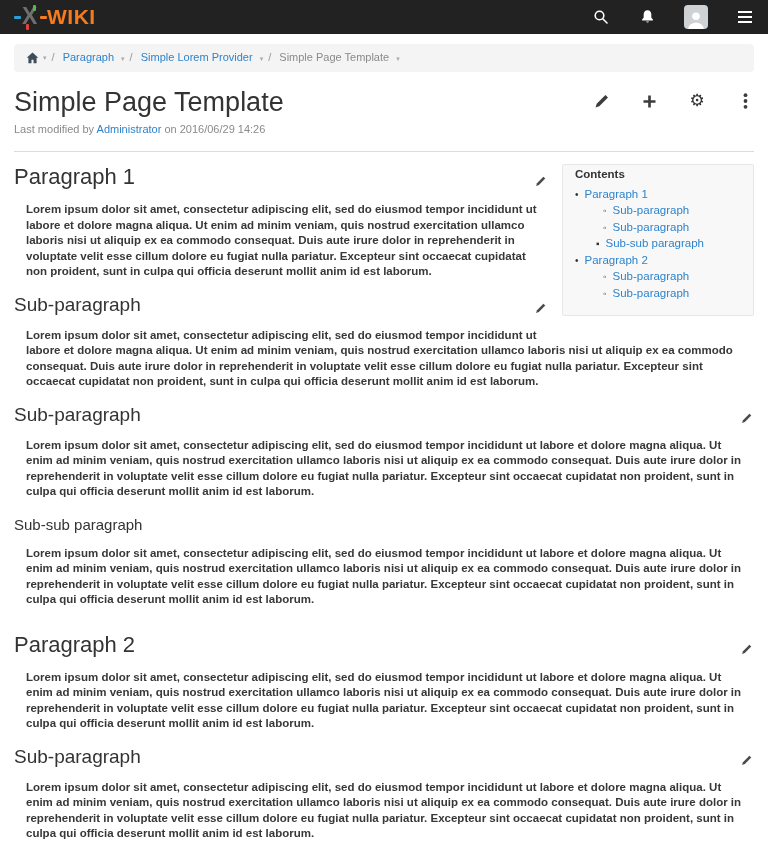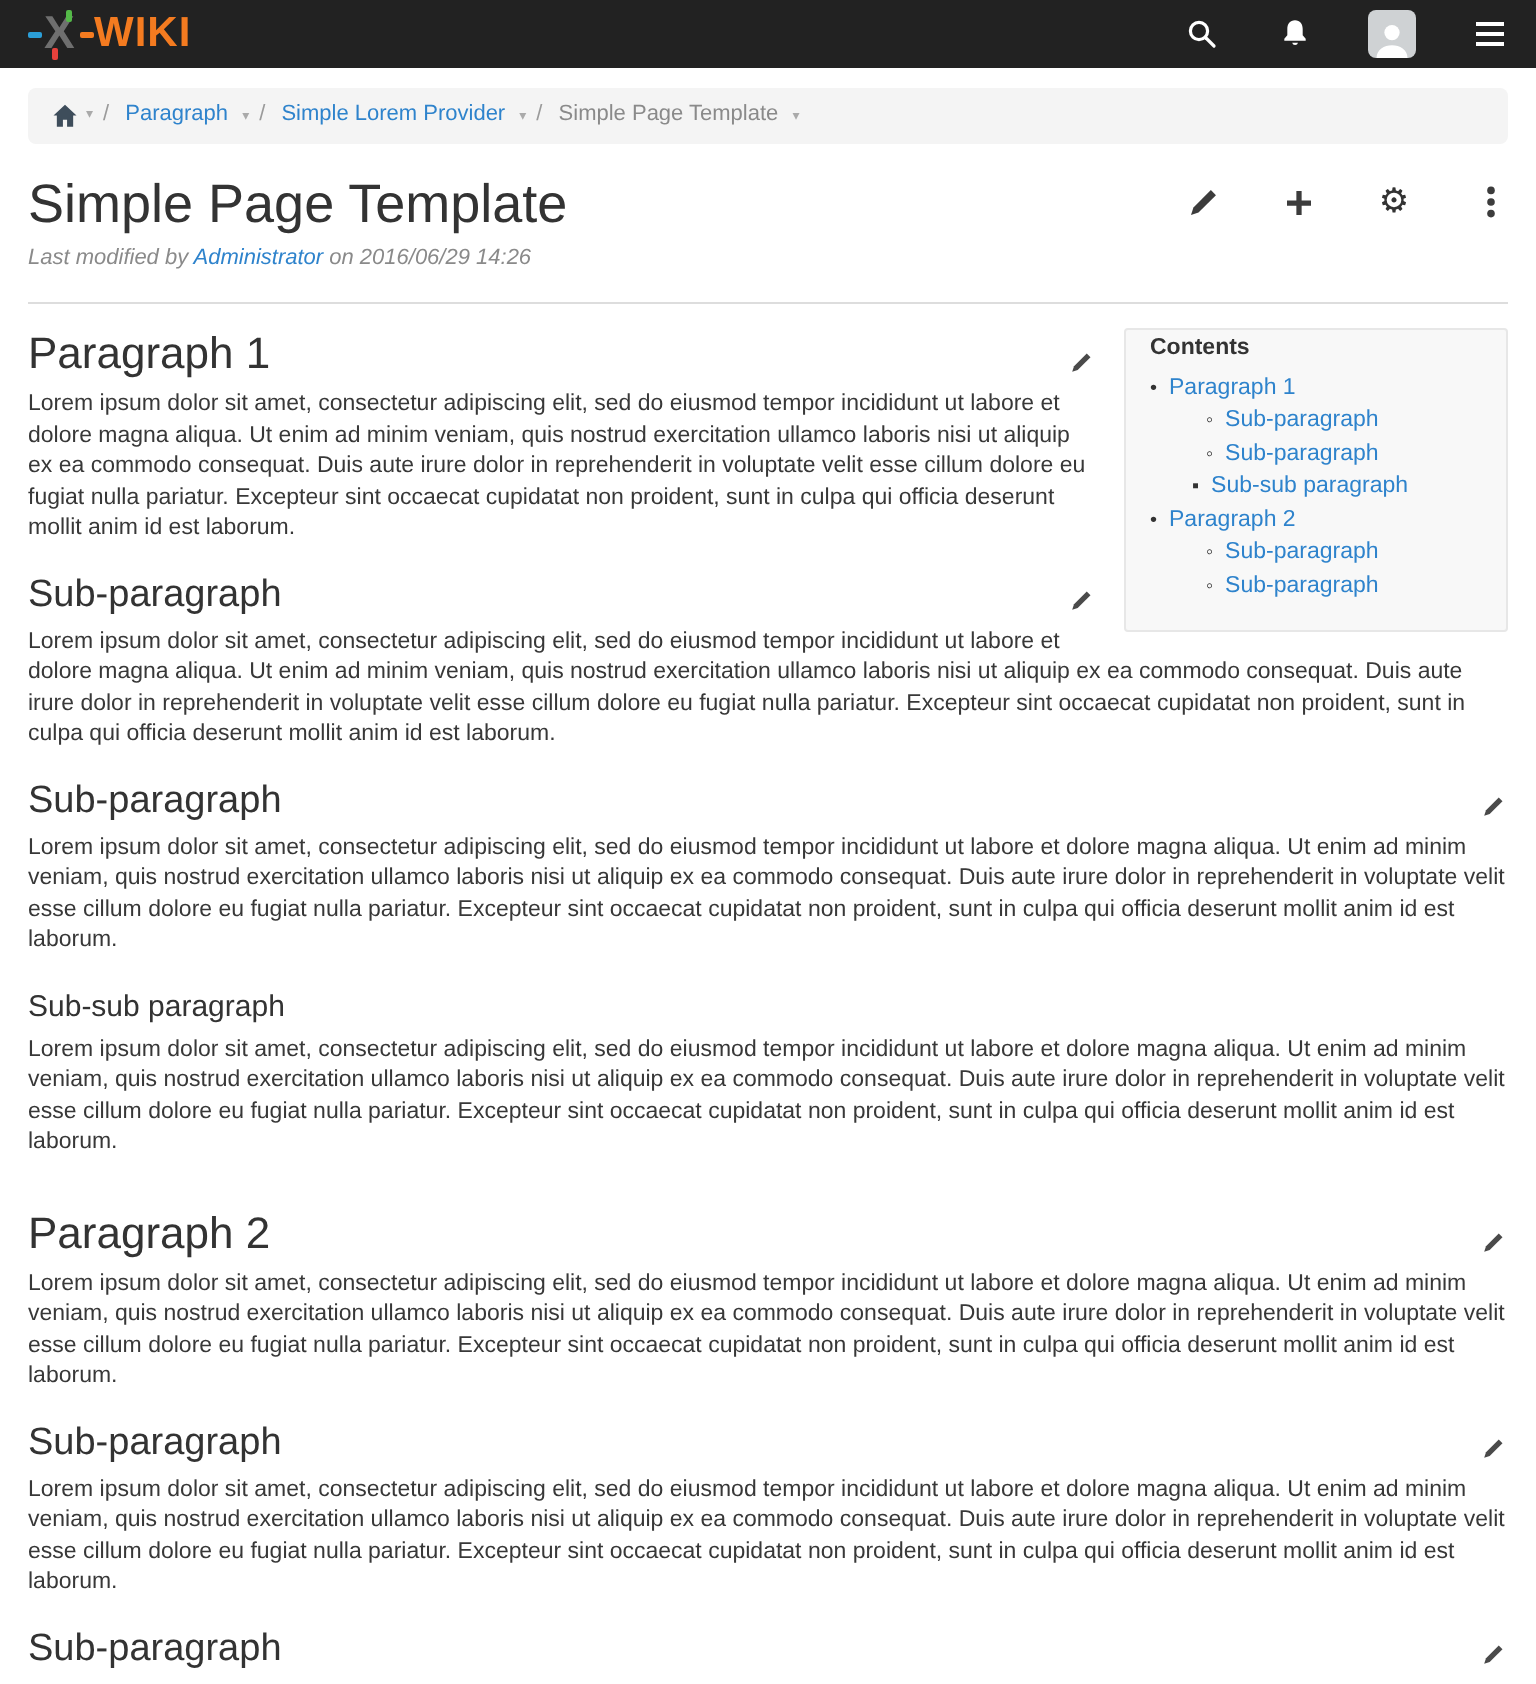--- a/index.html
+++ b/index.html
@@ -38,21 +38,21 @@
   .caret { font-size:7px; color:#aaa; margin-left:4px; }
   .crumb-label { color:#2e83cc; text-decoration:none; cursor:pointer; }
   .crumb-label.plain { color:#8a8a8a; cursor:default; }
   .home-link { display:flex; align-items:center; cursor:pointer; }
   
   .title-row { display:flex; align-items:flex-start; justify-content:space-between; margin:14px 14px 0; }
   .page-title { font-size:27px; font-weight:400; color:#333; margin:0; line-height:32px; }
   .page-actions { display:flex; gap:30px; margin-top:6px; }
   .pg-action { width:18px; height:18px; display:flex; align-items:center; justify-content:center; cursor:pointer; color:#333; }
   .pg-action.glyph { font-size:17px; line-height:18px; }
-  .modified { font-size:11px; color:#8a8a8a; margin:5px 14px 0;font-style:italic; }
+  .modified { font-size:11px; color:#8a8a8a; margin:5px 14px 0; }
   .modified a { color:#2e83cc; text-decoration:none; cursor:pointer; }
   hr.title-rule { border:none; border-top:1px solid #ddd; margin:16px 14px 0; }
   
   .content { margin:12px 14px 0; font-size:11.5px; line-height:15.5px; color:#383838; }
   .toc-panel {
     float:right; width:192px; background:#f8f8f8;
     border:1px solid #e7e7e7; border-radius:2px;
     margin:0 0 12px 14px; padding:2px 12px 14px;
   }
   .toc-title { font-weight:bold; font-size:11.5px; color:#333; margin-bottom:4px; }
@@ -61,21 +61,21 @@
   .toc-1 { }
   .toc-2 { margin-left:28px; }
   .toc-3 { margin-left:21px; }
   .toc-bullet { color:#333; margin-right:6px; font-size:10px; }
   .sec-head { font-weight:400; color:#333; }
   .hd-1 { font-size:22px; line-height:26px; margin:24px 0 5px; }
   .hd-2 { font-size:19px; line-height:23px; margin:13px 0 5px; }
   .hd-3 { font-size:15px; line-height:19px; margin:15px 0 5px; }
   .content .section:first-of-type .sec-head { margin-top:0; }
   .sec-edit { float:right; margin:3px 2px 0 10px; cursor:pointer; }
-  .sec-body { margin:0; }
+  .sec-body { margin:12px;font-weight:bold; }
 </style>
 </head>
 <body>
 
 <header class="topbar">
   <div class="logo">
     <span class="dash d-blue"></span>
     <span class="lx">X</span>
     <span class="dash d-green"></span>
     <span class="dash d-red"></span>

